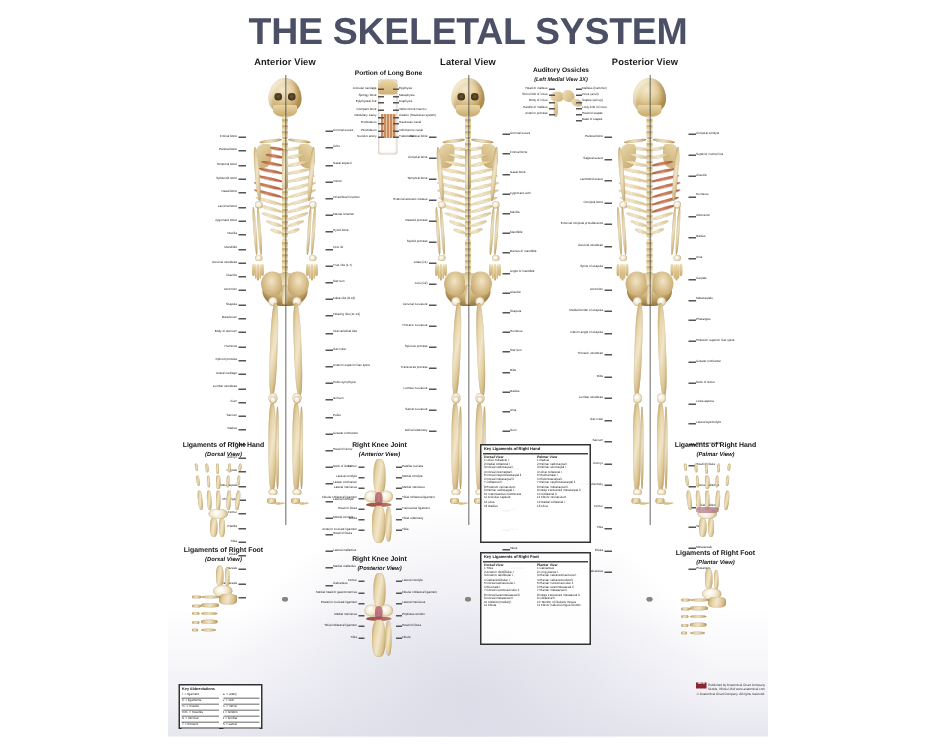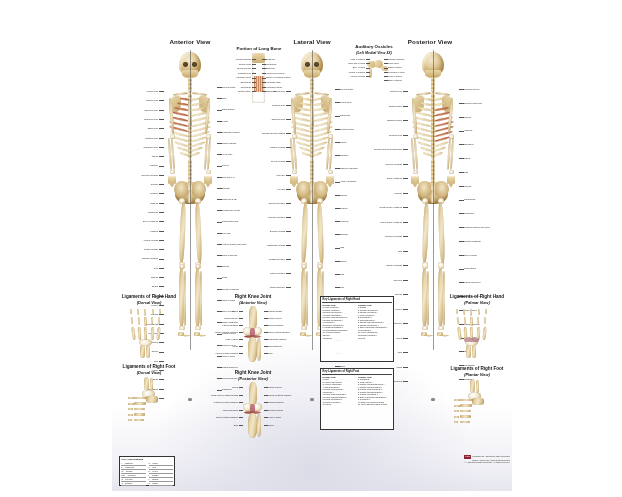--- a/index.html
+++ b/index.html
@@ -184,20 +184,21 @@
     vertical-align: middle;
   }
   .vr-thin { position:absolute; background:#777; width:0.35px; }
 </style>
 </head>
 <body>
 
 <div id="poster">
   <div class="page-tint"></div>
 
+  <div class="title">THE SKELETAL SYSTEM</div>
 
   <div class="view-title" style="left:150px; top:38px; width:80px;">Anterior View</div>
   <div class="view-title" style="left:272px; top:38px; width:80px;">Lateral View</div>
   <div class="view-title" style="left:390px; top:38px; width:80px;">Posterior View</div>
 
   <div class="inset" style="left:228px; top:46px; width:62px; height:62px;">
     <div class="inset-title" style="left:0; top:0; width:62px;">Portion of Long Bone</div>
     <div class="longbone" style="left:24px; top:7px; width:13px; height:50px;"></div>
     <div style="position:absolute; left:24px; top:7px; width:13px; height:10px;
                 background:linear-gradient(180deg,#ead7a8,#cfae74); border-radius:45% 45% 18% 18%;"></div>

